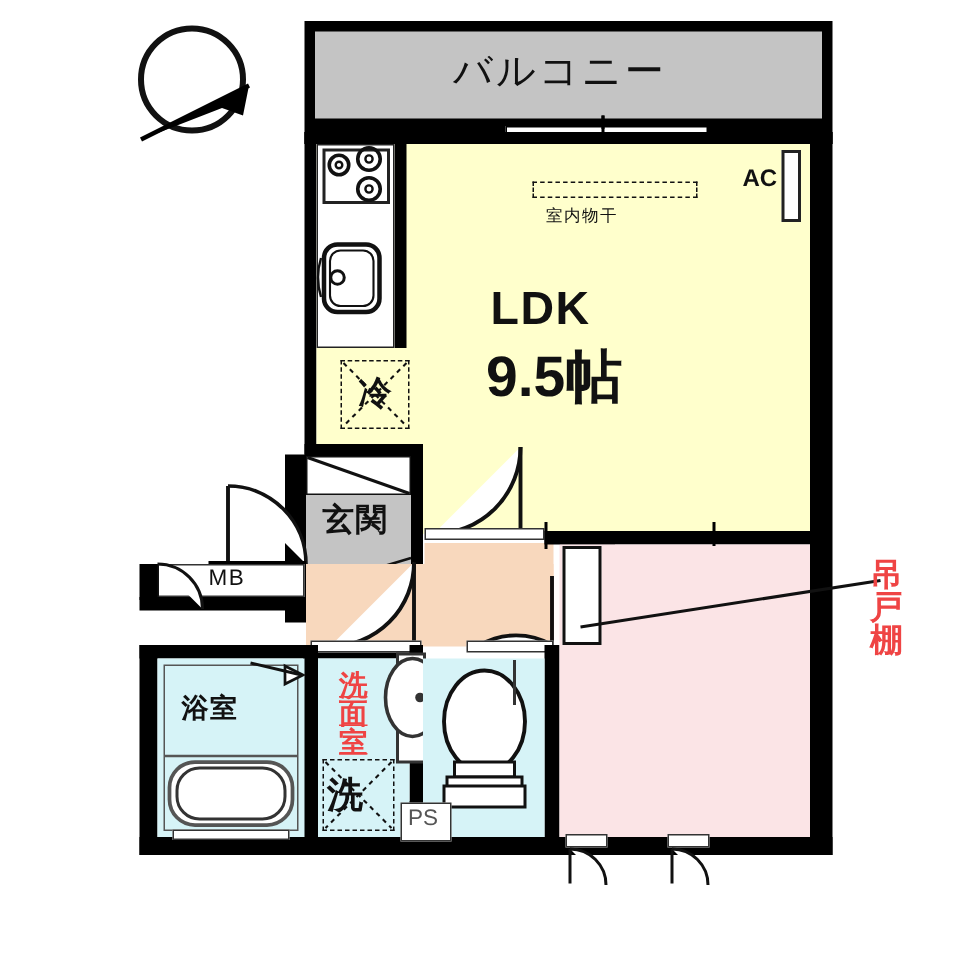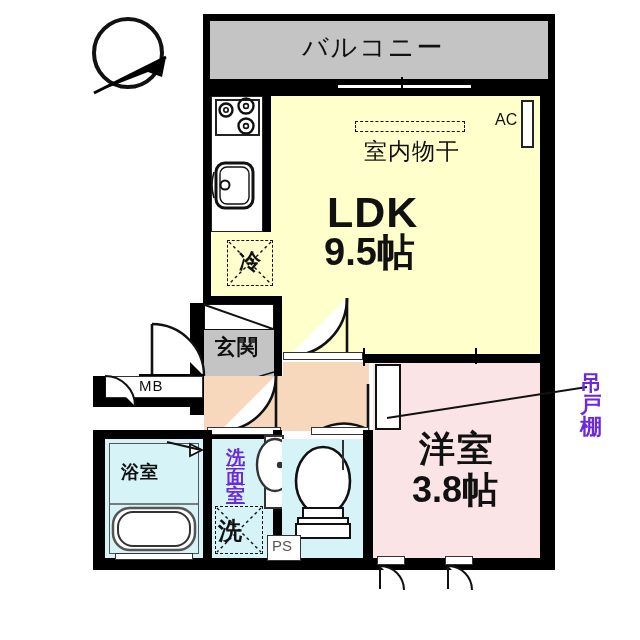--- a/index.html
+++ b/index.html
@@ -12,21 +12,21 @@
   .wall{background:#000000;}
   .ldk{background:#ffffcc;}
   .balcony{background:#c4c4c4;}
   .bed{background:#fbe4e6;}
   .hall{background:#f8d8bd;}
   .genkan{background:#c4c4c4;}
   .wet{background:#d6f3f7;}
   .white{background:#ffffff;}
   .thinl{border:1px solid #555;background:transparent;}
   .lbl{position:absolute;color:#111;line-height:1.05;white-space:pre;}
-  .vlbl{position:absolute;color:#6d28d9;line-height:1.0;width:1em;
+  .vlbl{position:absolute;color:#ef4444;line-height:1.0;width:1em;
         word-break:break-all;text-align:center;}
   .dashthin{border:1.5px dashed #111;background:transparent;}
   svg{position:absolute;left:0;top:0;overflow:visible;}
 </style>
 </head>
 <body>
 
 <div id="stage">
 
   <svg width="640" height="640">
@@ -53,27 +53,27 @@
 
   <div class="abs wall" style="left:66px;top:398px;width:110px;height:9px;"></div>
   <div class="abs wall" style="left:66px;top:430px;width:12px;height:140px;"></div>
   <div class="abs wall" style="left:66px;top:558px;width:462px;height:12px;"></div>
   <div class="abs wall" style="left:66px;top:430px;width:188px;height:9px;"></div>
 
   <div class="abs ldk" style="left:184px;top:96px;width:329px;height:260px;"></div>
 
   <div class="abs white" style="left:184px;top:296px;width:70px;height:60px;"></div>
 
-  <div class="lbl" style="left:300px;top:190px;font-size:43px;font-weight:bold;letter-spacing:1px;">LDK</div>
+  <div class="lbl" style="left:300px;top:190px;font-size:31px;font-weight:bold;letter-spacing:1px;">LDK</div>
   <div class="lbl" style="left:297px;top:233px;font-size:38px;font-weight:bold;">9.5帖</div>
 
   <div class="abs dashthin" style="left:328px;top:121px;width:110px;height:11px;"></div>
-  <div class="lbl" style="left:337px;top:139px;font-size:23px;letter-spacing:1px;">室内物干</div>
-
-  <div class="lbl" style="left:468px;top:112px;font-size:16px;font-weight:normal;">AC</div>
+  <div class="lbl" style="left:337px;top:139px;font-size:11px;letter-spacing:1px;">室内物干</div>
+
+  <div class="lbl" style="left:468px;top:112px;font-size:16px;font-weight:bold;">AC</div>
   <div class="abs white" style="left:494px;top:100px;width:13px;height:48px;border:2px solid #222;"></div>
 
   <div class="abs wall" style="left:236px;top:96px;width:8px;height:136px;"></div>
   <div class="abs white" style="left:184px;top:96px;width:52px;height:136px;border:1.5px solid #222;"></div>
 
   <div class="abs white" style="left:188px;top:99px;width:45px;height:37px;border:2px solid #222;"></div>
   <svg width="640" height="640">
     <circle cx="199" cy="110" r="6.5" fill="none" stroke="#111" stroke-width="2.4"></circle>
     <circle cx="199" cy="110" r="2.2" fill="none" stroke="#111" stroke-width="1.6"></circle>
     <circle cx="219" cy="106" r="7.5" fill="none" stroke="#111" stroke-width="2.4"></circle>
@@ -190,22 +190,20 @@
     <rect x="271" y="518" width="50" height="9" fill="#fff" stroke="#111" stroke-width="2"></rect>
     <rect x="269" y="524" width="54" height="14" fill="#fff" stroke="#111" stroke-width="2"></rect>
     <line x1="316" y1="440" x2="316" y2="470" stroke="#333" stroke-width="2"></line>
   </svg>
   <div class="abs white" style="left:240px;top:535px;width:34px;height:26px;border:1.5px solid #333;"></div>
   <div class="lbl" style="left:245px;top:538px;font-size:15px;color:#555;">PS</div>
 
   <div class="abs wall" style="left:346px;top:354px;width:175px;height:9px;"></div>
   <div class="abs bed" style="left:346px;top:363px;width:167px;height:195px;"></div>
   <div class="abs white" style="left:348px;top:364px;width:26px;height:66px;border:2px solid #111;"></div>
-  <div class="lbl" style="left:392px;top:430px;font-size:36px;font-weight:bold;letter-spacing:2px;">洋室</div>
-  <div class="lbl" style="left:385px;top:471px;font-size:36px;font-weight:bold;">3.8帖</div>
 
   <div class="abs white" style="left:350px;top:556px;width:28px;height:9px;border:1.5px solid #333;"></div>
   <div class="abs white" style="left:418px;top:556px;width:28px;height:9px;border:1.5px solid #333;"></div>
   <svg width="640" height="640">
     <path d="M353,566 A24,24 0 0,1 377,590" fill="#fff" stroke="#111" stroke-width="2"></path>
     <line x1="353" y1="566" x2="353" y2="589" stroke="#111" stroke-width="2"></line>
     <path d="M421,566 A24,24 0 0,1 445,590" fill="#fff" stroke="#111" stroke-width="2"></path>
     <line x1="421" y1="566" x2="421" y2="589" stroke="#111" stroke-width="2"></line>
   </svg>
 

